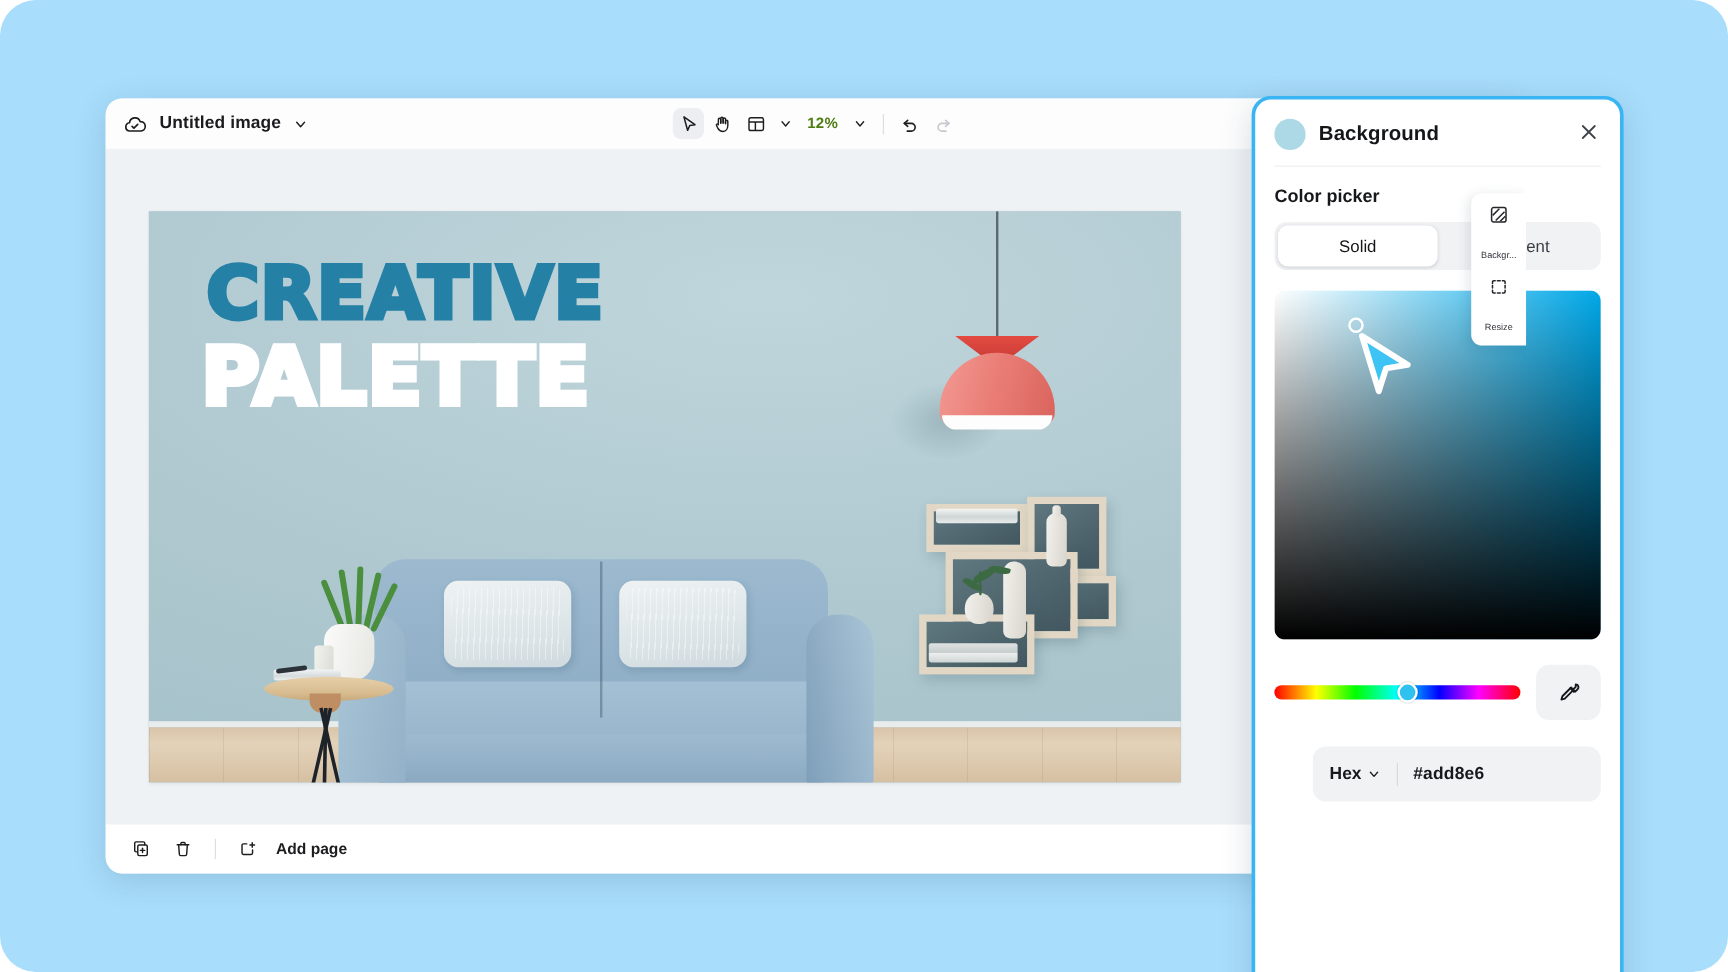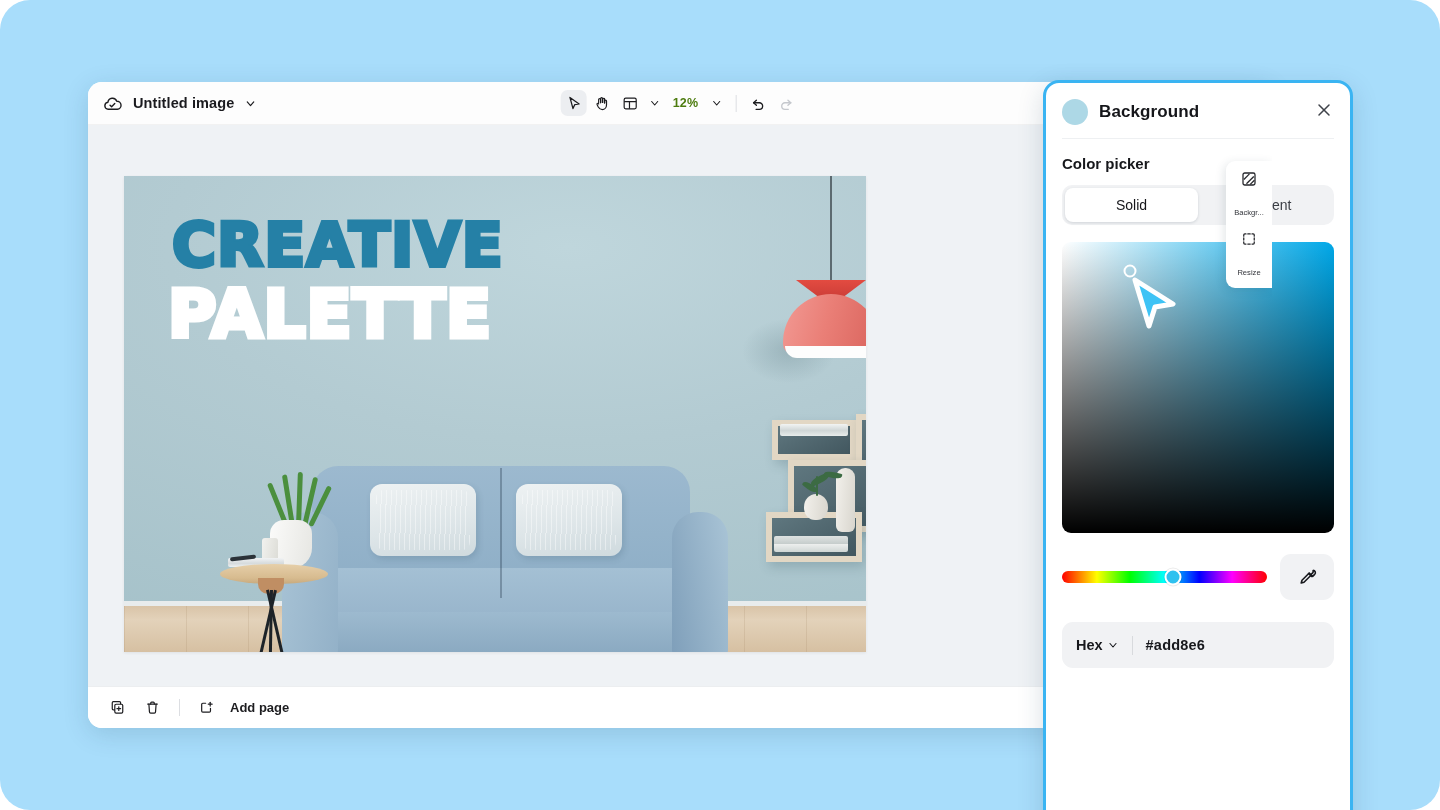--- a/index.html
+++ b/index.html
@@ -108,21 +108,21 @@
   }
   .rail-label {
     font-size: 7.6px; color: #32343a; max-width: 42px;
     white-space: nowrap; overflow: hidden; text-overflow: ellipsis;
     text-align: center;
   }
 
   
   #artboard {
     position: absolute; left: 36px; top: 51px;
-    width: 742px; height: 476px;
+    width: 860px; height: 476px;
     overflow: hidden;
     background: #b3cdd4;
     box-shadow: 0 1px 3px rgba(0,0,0,.07);
   }
   .wall {
     position: absolute; inset: 0;
     background:
       radial-gradient(120% 90% at 60% 15%, #bfd6dc 0%, #b3cbd2 45%, #a6c2ca 100%);
   }
   .floor {
@@ -406,21 +406,21 @@
     box-shadow: 0 0 0 1px rgba(0,0,0,.08);
   }
   #eyedropper {
     width: 54px; height: 46px; border-radius: 11px;
     background: #f1f2f4; display: flex; align-items: center;
     justify-content: center; cursor: pointer; color: #18191d;
     flex: 0 0 54px;
   }
   #hex-row {
     display: flex; align-items: center; height: 46px; margin-top: 22px;
-    background: #f1f2f4; border-radius: 11px; padding: 0 14px;
+    background: #f1f2f4; border-radius: 11px; padding: 0 14px; margin-left: 32px;
   }
   .hex-mode {
     display: flex; align-items: center; gap: 4px; cursor: pointer;
     font-size: 14.5px; font-weight: 700; color: #17181c;
   }
   .hex-div { width: 1px; height: 19px; background: #d8dadd; margin: 0 13px; }
   .hex-val {
     font-size: 14.5px; font-weight: 600; color: #17181c; letter-spacing: .2px;
   }
 </style>

